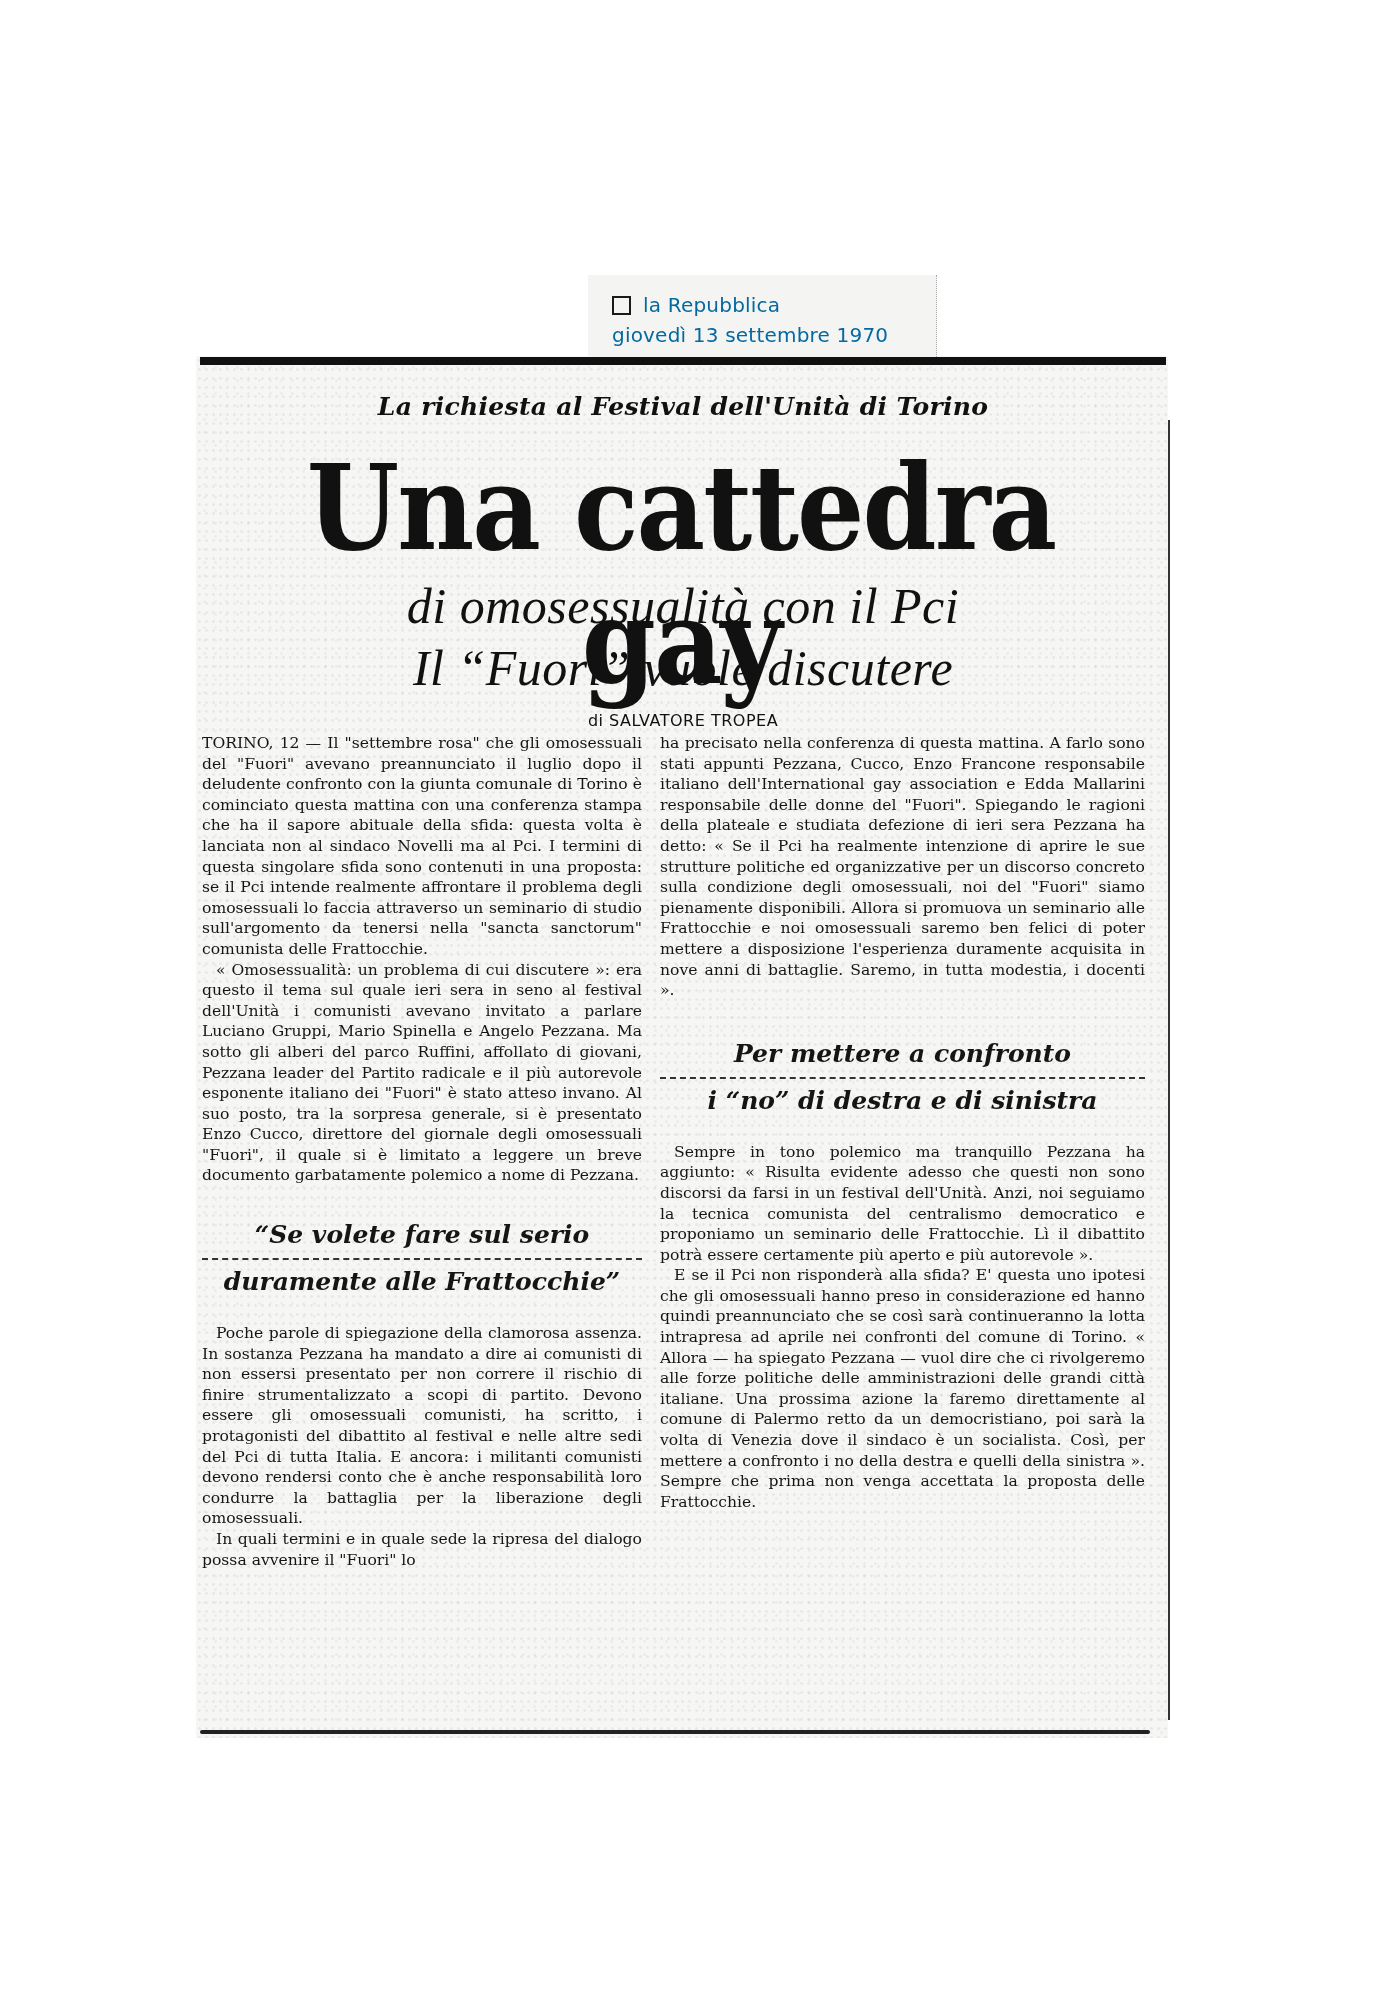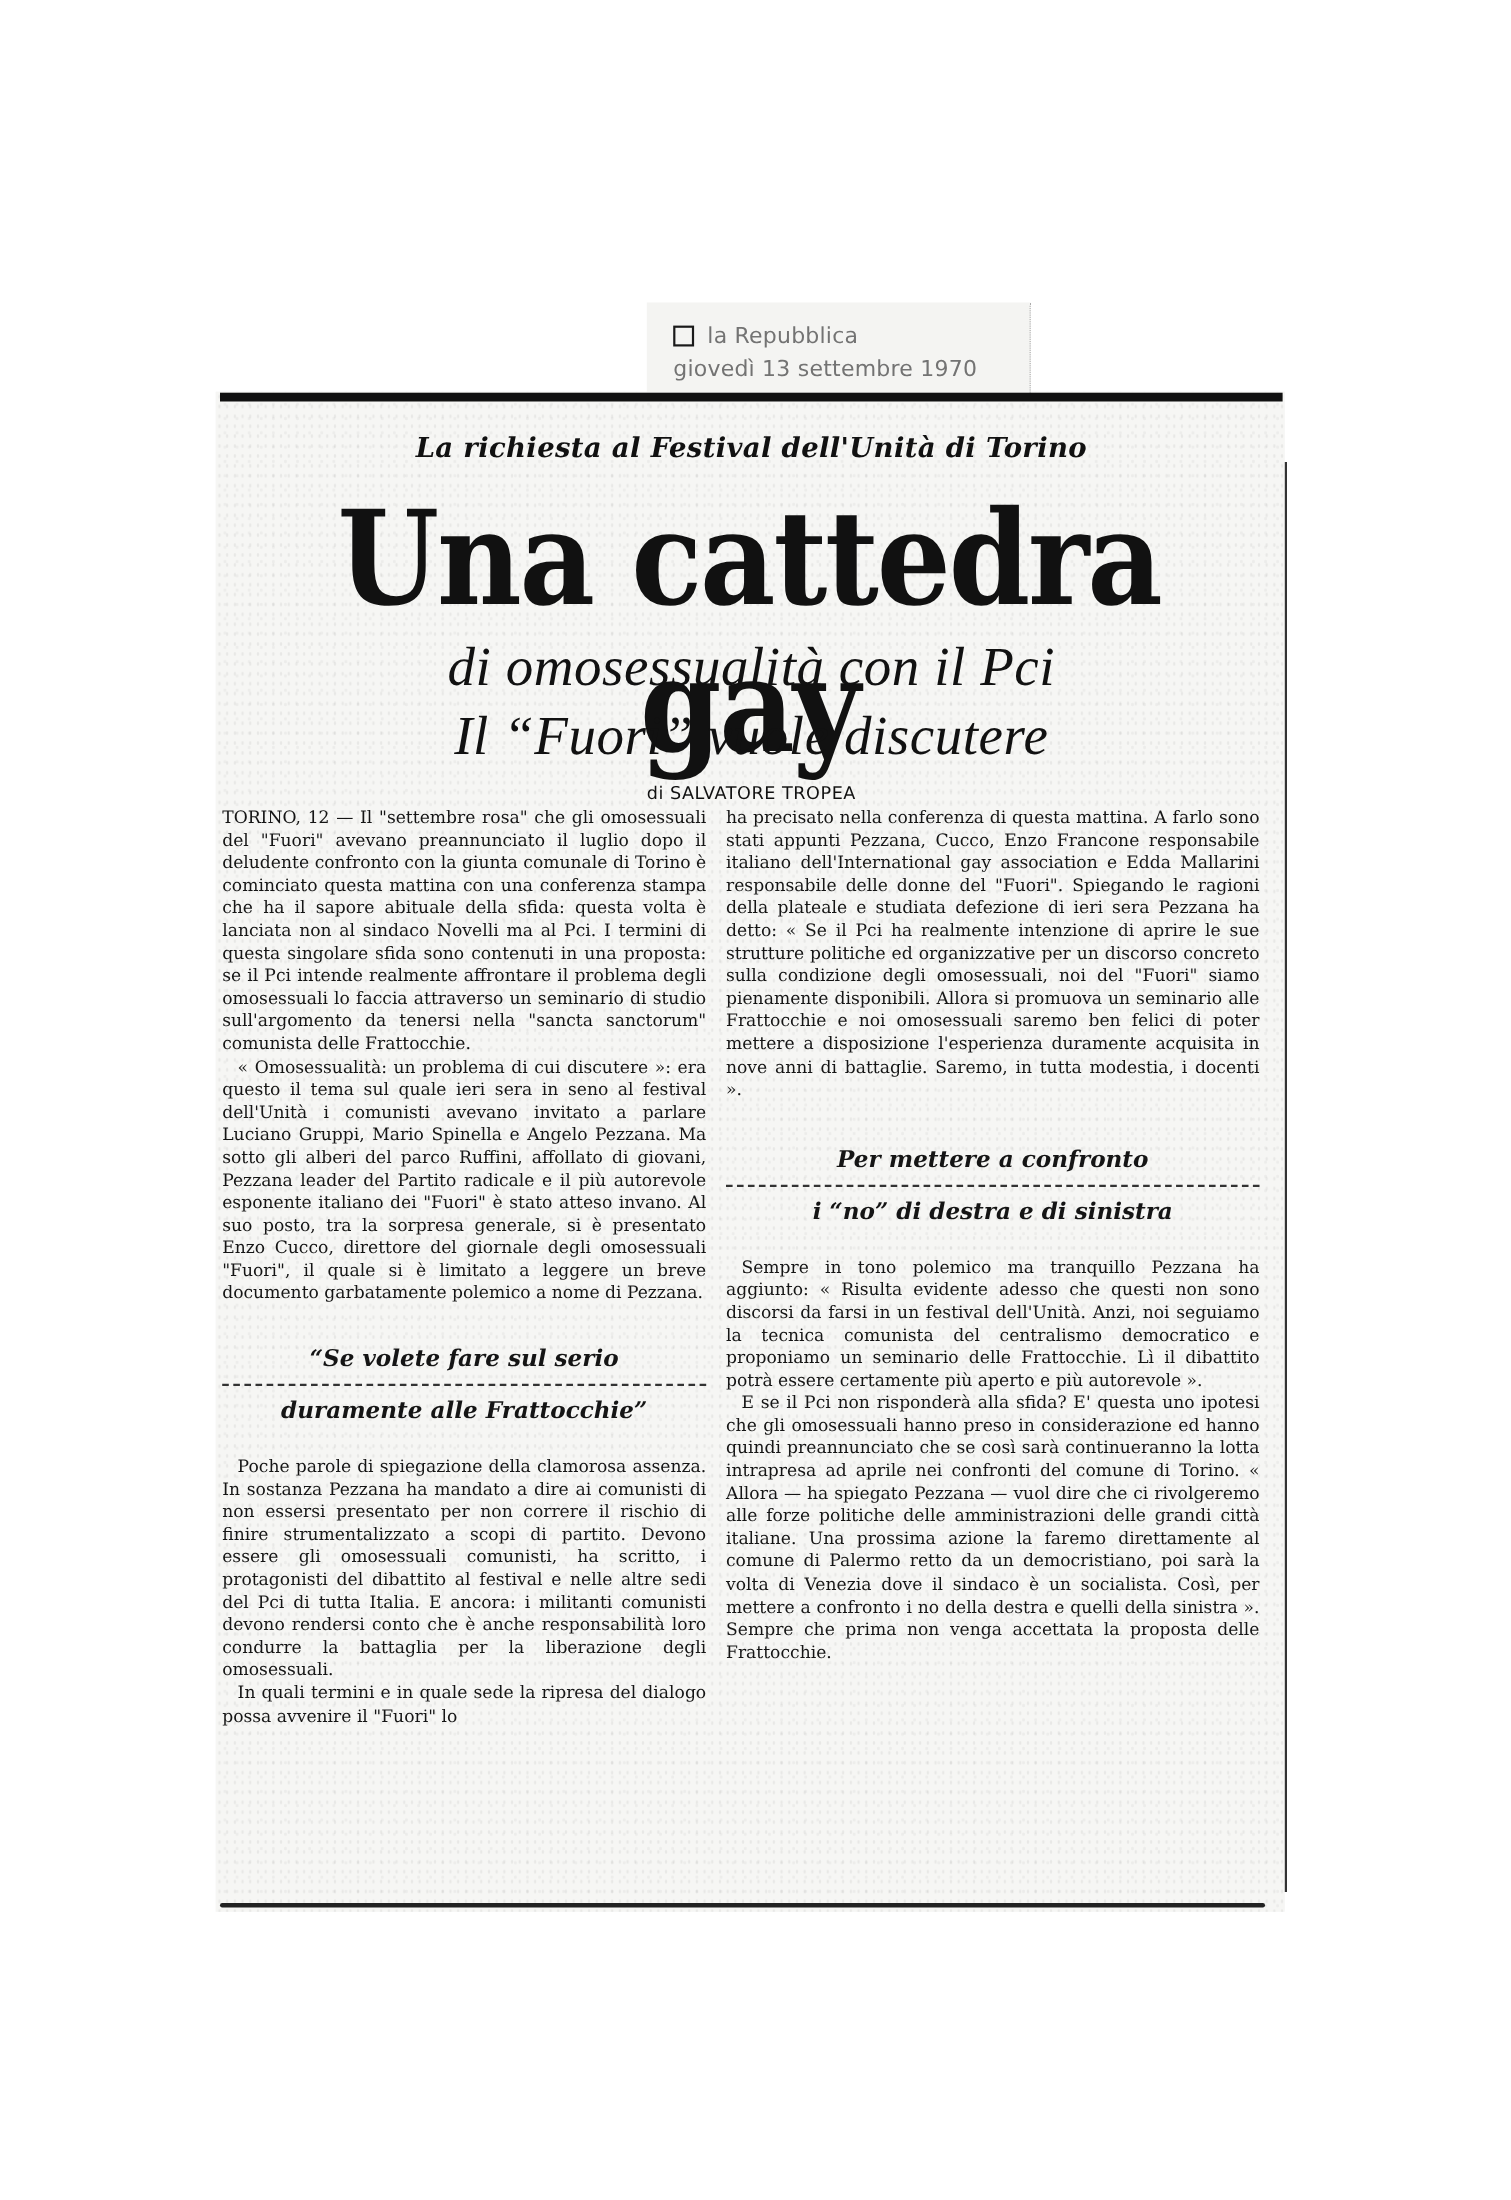--- a/index.html
+++ b/index.html
@@ -23,21 +23,21 @@
     background: #333;
   }
   .masthead-tab {
     position: absolute; left: 588px; top: 275px; width: 348px; height: 84px;
     background: #f4f4f2;
     border-right: 1px dotted #aaa;
   }
   .masthead {
     position: absolute; left: 612px; top: 290px;
     font-family: "DejaVu Sans", sans-serif; font-size: 20px; line-height: 30px;
-    color: #737373; letter-spacing: 0.2px;
+    color: #0369a1; letter-spacing: 0.2px;
   }
   .masthead .row { display: flex; align-items: center; gap: 12px; }
   .box-icon { width: 15px; height: 15px; border: 2px solid #1a1a1a; display: inline-block; }
   .rule-top {
     position: absolute; left: 200px; top: 357px; width: 966px; height: 8px; background: #111;
   }
   .rule-bottom {
     position: absolute; left: 200px; top: 1730px; width: 950px; height: 4px; background: #222;
     border-radius: 2px;
   }
@@ -65,21 +65,21 @@
     position: absolute; top: 733px;
     font-family: "DejaVu Serif", serif; font-size: 15.6px; line-height: 20.6px;
     text-align: justify; color: #151515;
   }
   .col-left { left: 202px; width: 440px; }
   .col-right { left: 660px; width: 485px; }
   .column p { margin: 0; text-indent: 0; }
   .column p.indent { text-indent: 14px; }
   .section-head {
     text-align: center; font-family: "DejaVu Serif", serif; font-style: italic; font-weight: bold;
-    font-size: 21px; line-height: 30px; margin: 0;
+    font-size: 25px; line-height: 30px; margin: 0;
   }
   .section-rule { height: 1px; border-top: 2px dashed #333; margin: 8px 0 6px 0; }
 </style>
 </head>
 <body>
 
 <div class="clipping"></div>
 <div class="clip-right-edge"></div>
 
 <div class="masthead-tab"></div>

